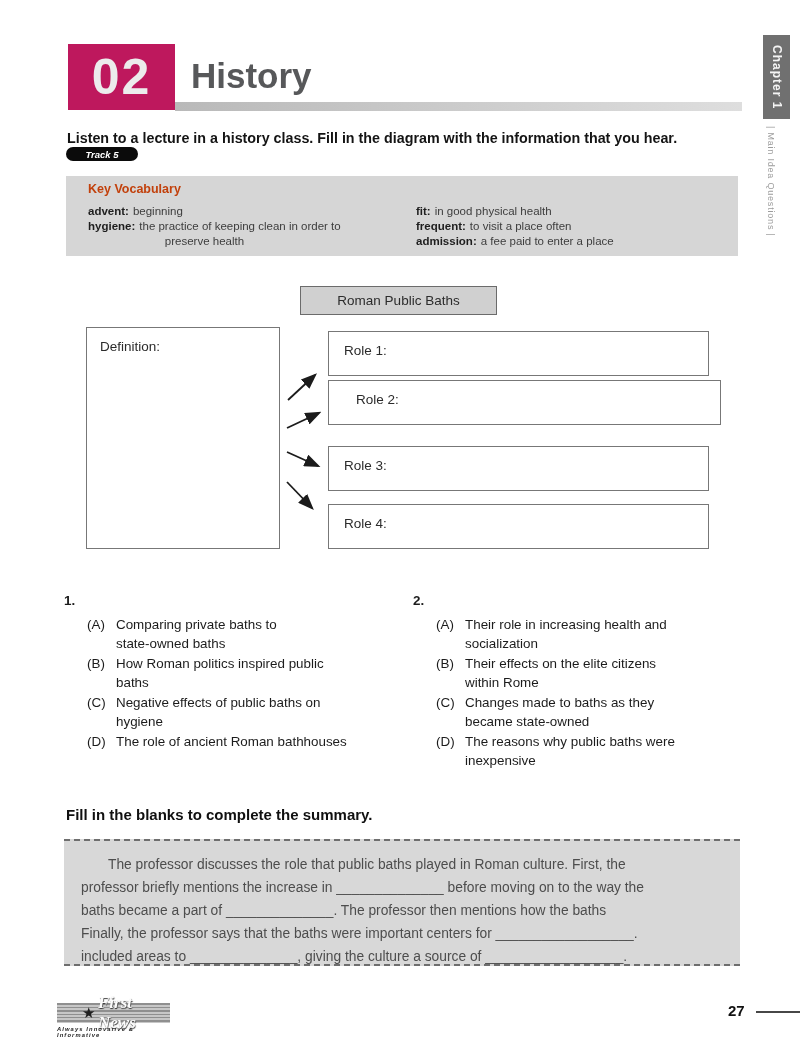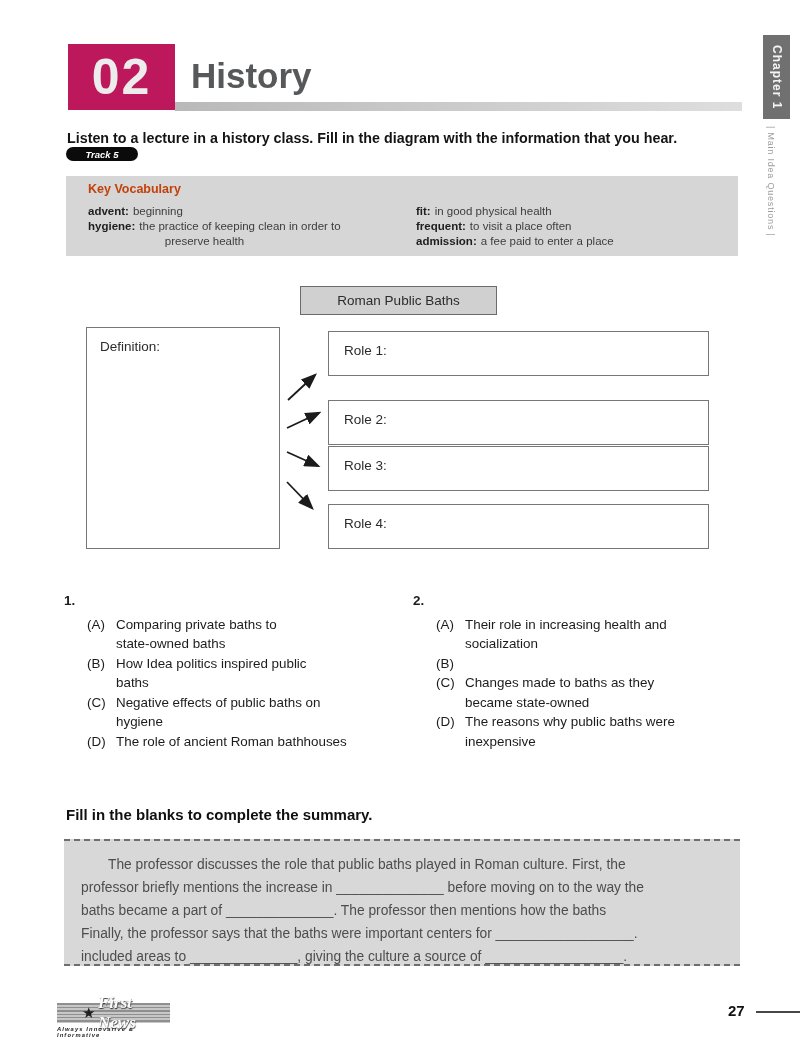--- a/index.html
+++ b/index.html
@@ -33,21 +33,21 @@
   .vocab-def{white-space:pre-line;}
 
   
   .diagram-title{left:300px;top:286px;width:195px;height:27px;background:#d0d0d0;
     border:1px solid #6b6b6b;display:flex;align-items:center;justify-content:center;
     font-size:13.5px;color:#2c2c2c;}
   .definition-box{left:86px;top:327px;width:192px;height:220px;border:1px solid #777;background:#fff;}
   .definition-box .lbl{padding:11px 13px;font-size:13.5px;color:#2b2b2b;}
   .role-box{left:328px;width:379px;height:43px;border:1px solid #777;background:#fff;}
   .role-box .lbl{padding:11px 15px;font-size:13.5px;color:#2b2b2b;}
-  .r1{top:331px;} .r2{top:400px;} .r3{top:446px;} .r4{top:504px;}
+  .r1{top:331px;} .r2{top:380px;padding-left:12px;} .r3{top:446px;} .r4{top:504px;}
   .arrows{left:281px;top:352px;width:52px;height:166px;}
 
   
   .question{font-size:13.4px;line-height:19.5px;color:#1c1c1c;}
   .q1{left:64px;top:591px;width:338px;}
   .q2{left:413px;top:591px;width:342px;}
   .q-row{display:flex;}
   .q-num{width:23px;font-weight:bold;flex:none;}
   .q-text{white-space:pre-line;}
   .options{margin-left:23px;margin-top:4px;}
@@ -160,21 +160,21 @@
     <span class="q-num">1.</span>
   </div>
   <div class="options">
     <div class="opt">
       <span class="opt-label">(A)</span>
       <span class="opt-text">Comparing private baths to
 state-owned baths</span>
     </div>
     <div class="opt">
       <span class="opt-label">(B)</span>
-      <span class="opt-text">How Idea politics inspired public
+      <span class="opt-text">How Roman politics inspired public
 baths</span>
     </div>
     <div class="opt">
       <span class="opt-label">(C)</span>
       <span class="opt-text">Negative effects of public baths on
 hygiene</span>
     </div>
     <div class="opt">
       <span class="opt-label">(D)</span>
       <span class="opt-text">The role of ancient Roman bathhouses</span>
@@ -187,20 +187,22 @@
     <span class="q-num">2.</span>
   </div>
   <div class="options">
     <div class="opt">
       <span class="opt-label">(A)</span>
       <span class="opt-text">Their role in increasing health and
 socialization</span>
     </div>
     <div class="opt">
       <span class="opt-label">(B)</span>
+      <span class="opt-text">Their effects on the elite citizens
+within Rome</span>
     </div>
     <div class="opt">
       <span class="opt-label">(C)</span>
       <span class="opt-text">Changes made to baths as they
 became state-owned</span>
     </div>
     <div class="opt">
       <span class="opt-label">(D)</span>
       <span class="opt-text">The reasons why public baths were
 inexpensive</span>

